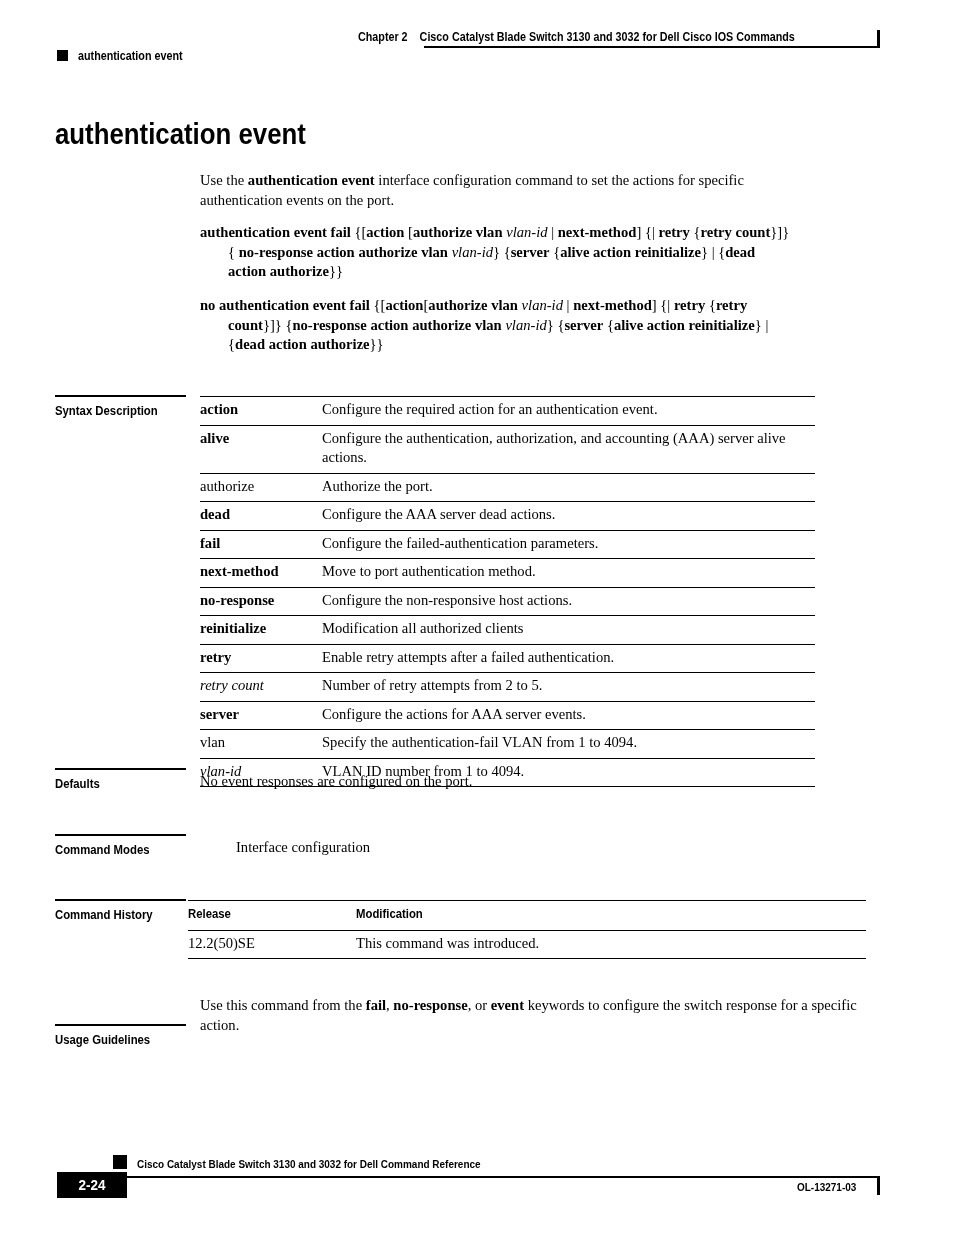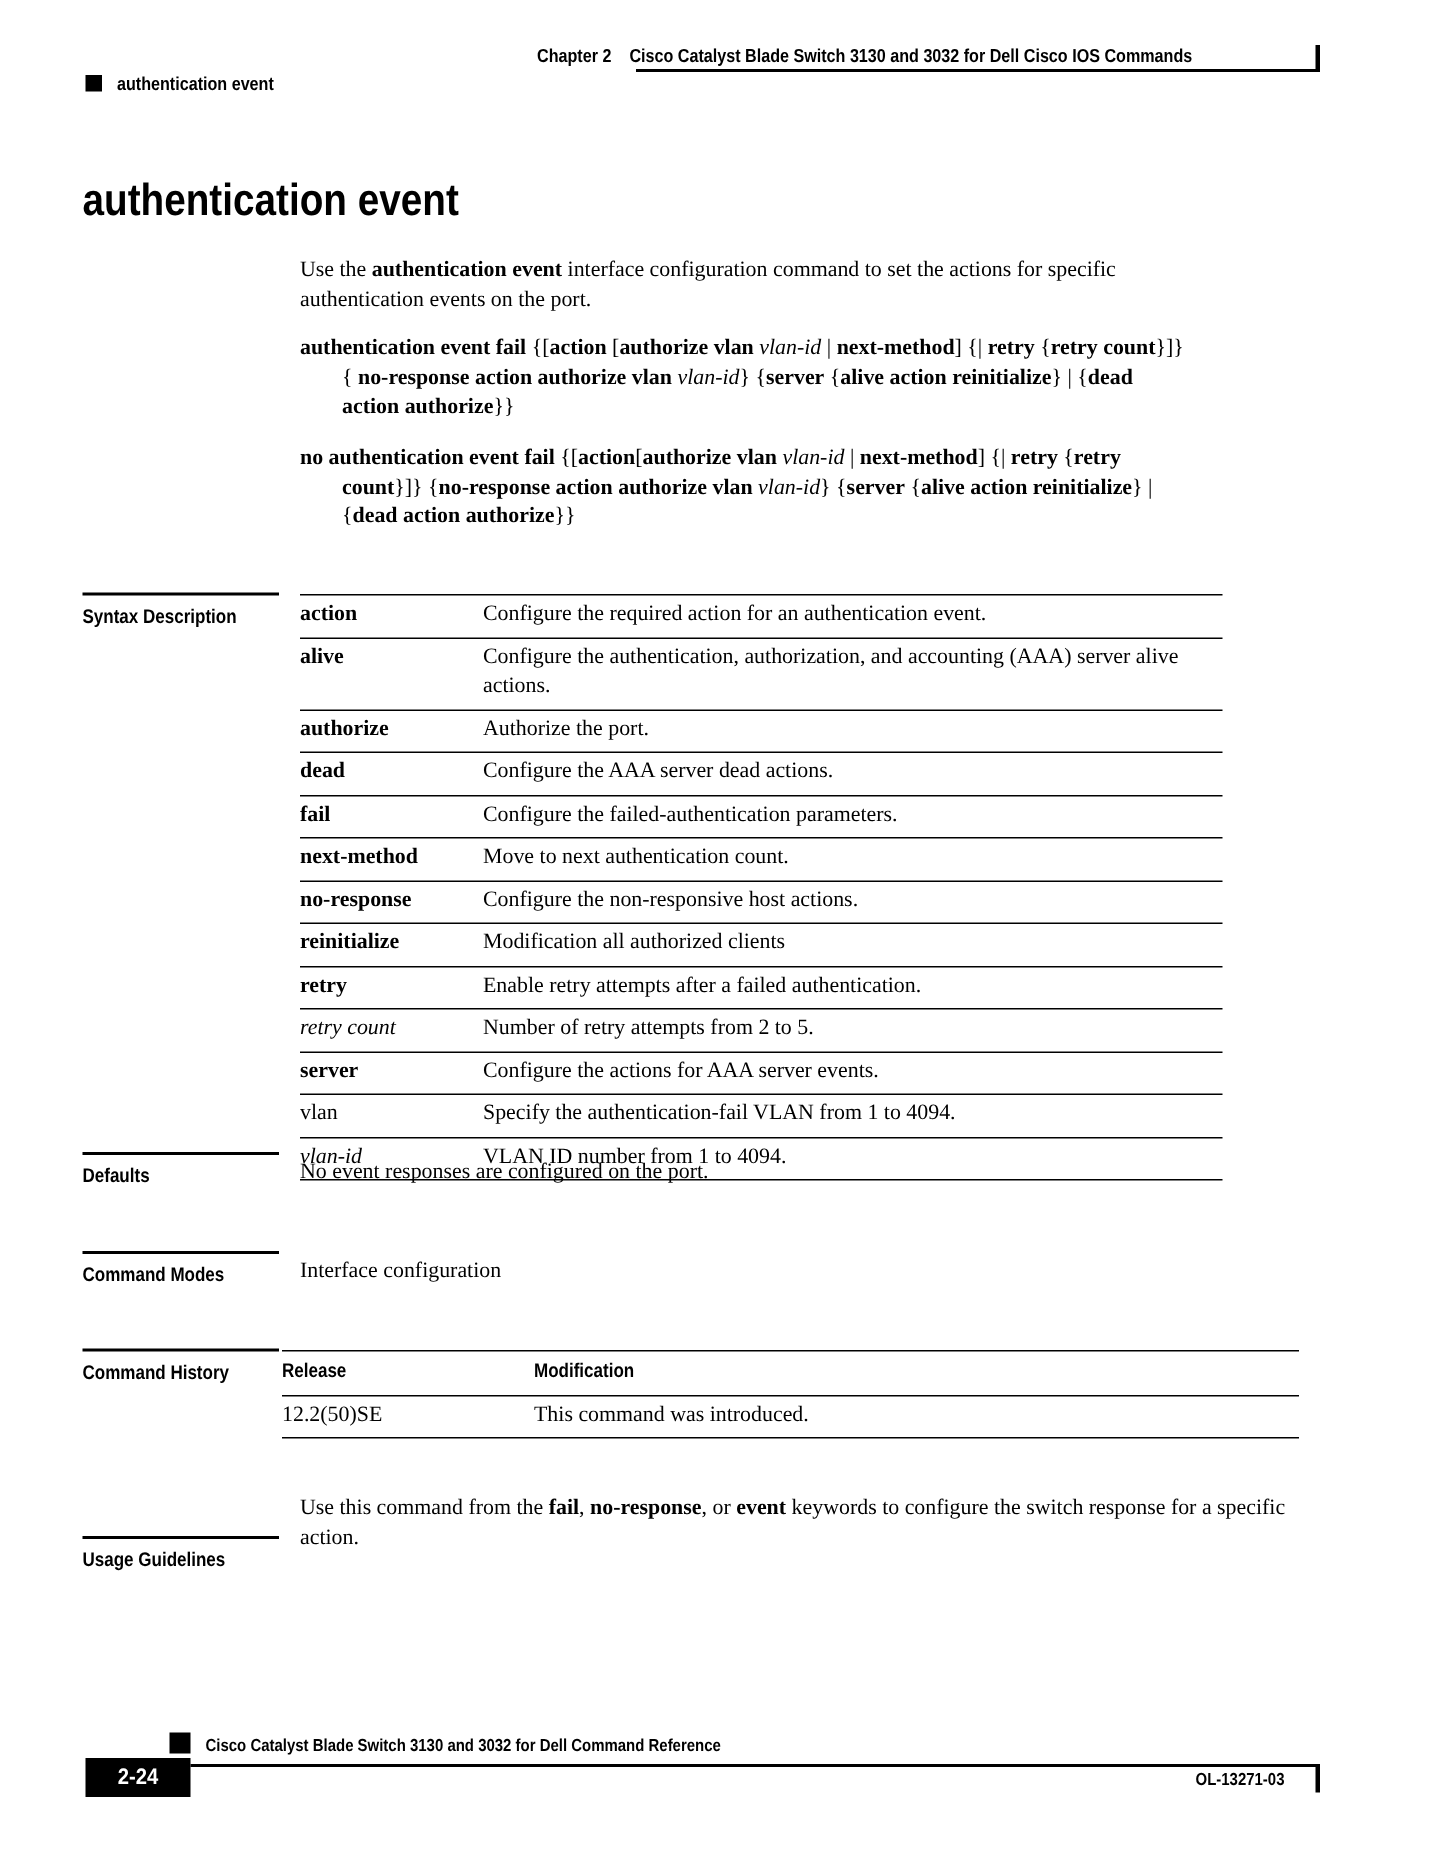--- a/index.html
+++ b/index.html
@@ -283,34 +283,34 @@
     <tbody>
         <tr>
           <td class="k" style="font-weight: bold;">action</td>
           <td>Configure the required action for an authentication event.</td>
         </tr>
         <tr>
           <td class="k" style="font-weight: bold;">alive</td>
           <td>Configure the authentication, authorization, and accounting (AAA) server alive actions.</td>
         </tr>
         <tr>
-          <td class="k" style="font-weight: bold; margin-left: 32px;">authorize</td>
+          <td class="k" style="font-weight: normal; margin-left: 32px;">authorize</td>
           <td>Authorize the port.</td>
         </tr>
         <tr>
           <td class="k" style="font-weight: bold;">dead</td>
           <td>Configure the AAA server dead actions.</td>
         </tr>
         <tr>
           <td class="k" style="font-weight: bold;">fail</td>
           <td>Configure the failed-authentication parameters.</td>
         </tr>
         <tr>
           <td class="k" style="font-weight: bold;">next-method</td>
-          <td>Move to next authentication count.</td>
+          <td>Move to port authentication method.</td>
         </tr>
         <tr>
           <td class="k" style="font-weight: bold;">no-response</td>
           <td>Configure the non-responsive host actions.</td>
         </tr>
         <tr>
           <td class="k" style="font-weight: bold;">reinitialize</td>
           <td>Modification all authorized clients</td>
         </tr>
         <tr>
@@ -339,21 +339,21 @@
   <div class="sec-label" style="top:775px;">
     <span class="rule"></span>
     <span class="txt cond">Defaults</span>
   </div>
   <div class="sec-body" style="top:772px;">No event responses are configured on the port.</div>
 
   <div class="sec-label" style="top:841px;">
     <span class="rule"></span>
     <span class="txt cond">Command Modes</span>
   </div>
-  <div class="sec-body" style="top:838px;">Interface configuration</div>
+  <div class="sec-body" style="top:838px;margin-left:36px;">Interface configuration</div>
 
   <div class="sec-label" style="top:906px;">
     <span class="rule"></span>
     <span class="txt cond">Command History</span>
   </div>
 
   <table class="tbl topline" id="history-table">
     <thead>
       <tr class="hdrow">
         <th class="k cond">Release</th>

